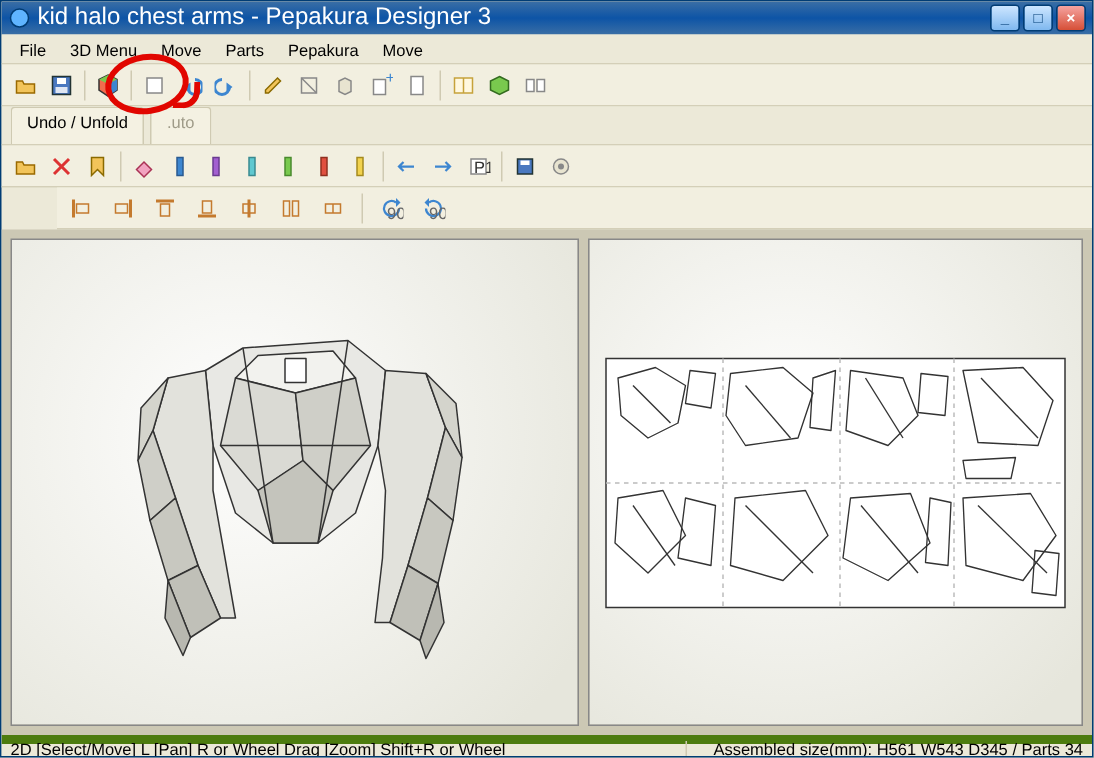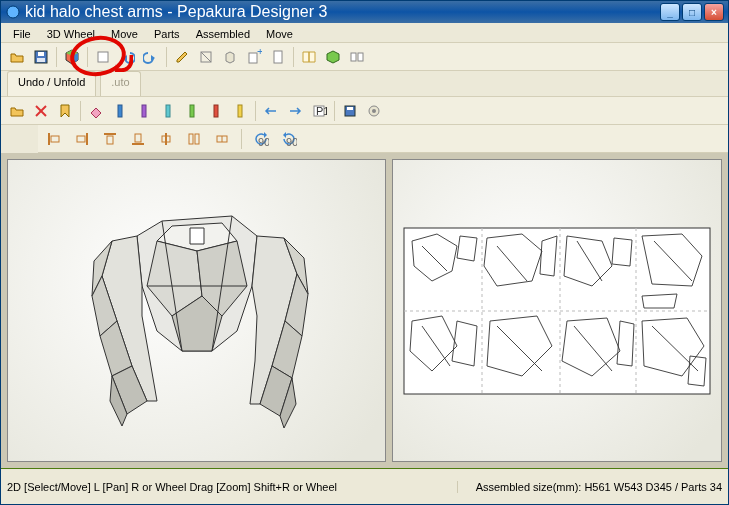--- a/index.html
+++ b/index.html
@@ -16,21 +16,21 @@
   .toolbar.row3 { gap: 4px; margin-left: 37px; }
   .tool-btn { width: 22px; height: 22px; margin: 0 1px; display: flex; align-items: center; justify-content: center; border: 1px solid transparent; border-radius: 3px; }
   .sep { width: 1px; height: 20px; background: #cfcab2; margin: 0 3px; }
   .tab-strip { height: 26px; background: #ece9d8; display: flex; padding: 0 6px; border-bottom: 1px solid #d4cfb8; }
   .tab { padding: 4px 10px; background: #f4f1e2; border: 1px solid #cfcab2; border-bottom: none; border-radius: 3px 3px 0 0; margin-right: 4px; position: relative; }
   .tab.inactive { color: #9f9b88; }
   .content { flex: 1; display: flex; background: #ccc8b4; padding: 6px; gap: 6px; }
   .pane { background: radial-gradient(circle at 40% 40%, #fefefe 0%, #e6e6dc 90%); border: 1px solid #888; position: relative; }
   .pane.left { flex: 1; display:flex; align-items:center; justify-content:center; }
   .pane.right { width: 330px; display:flex; align-items:center; justify-content:center; }
-  .statusbar { height: 36px; background: #ece9d8; border-top: 1px solid #4d7c0f; display: flex; align-items: center; padding: 0 6px; }
+  .statusbar { height: 14px; background: #ece9d8; border-top: 6px solid #4d7c0f; display: flex; align-items: center; padding: 0 6px; text-decoration: underline; }
   .status-left { flex: 1; }
   .status-right { border-left: 1px solid #cfcab2; padding-left: 18px; }
   .circle-annot { position: absolute; left: 70px; top: 36px; width: 56px; height: 40px; border: 4px solid #e10600; border-radius: 50%; pointer-events: none; transform: rotate(-8deg); }
   .circle-annot::after { content:""; position:absolute; right:-10px; bottom:-4px; width:14px; height:14px; border-right:4px solid #e10600; border-bottom:4px solid #e10600; border-radius:0 0 12px 0; transform: rotate(10deg); }
   svg path, svg polygon, svg polyline, svg line { vector-effect: non-scaling-stroke; }
 </style>
 </head>
 <body>
 
 <div class="titlebar">
@@ -42,24 +42,24 @@
   <span class="title">kid halo chest arms - Pepakura Designer 3</span>
   <div class="win-controls">
     <div class="win-btn">_</div>
     <div class="win-btn">□</div>
     <div class="win-btn close">×</div>
   </div>
 </div>
 
 <div class="menubar">
   <span class="menu-item">File</span>
-  <span class="menu-item">3D Wheel</span>
+  <span class="menu-item">3D Menu</span>
   <span class="menu-item">Move</span>
   <span class="menu-item">Parts</span>
-  <span class="menu-item">Assembled</span>
+  <span class="menu-item">Pepakura</span>
   <span class="menu-item">Move</span>
 </div>
 
 <div class="toolbar">
   <div class="tool-btn">
       <svg width="16" height="16">
         <path d="M2 5h4l1 2h7v6H2z" fill="#f2c45a" stroke="#9a6a00"></path>
       </svg>
     </div>
   <div class="tool-btn">

